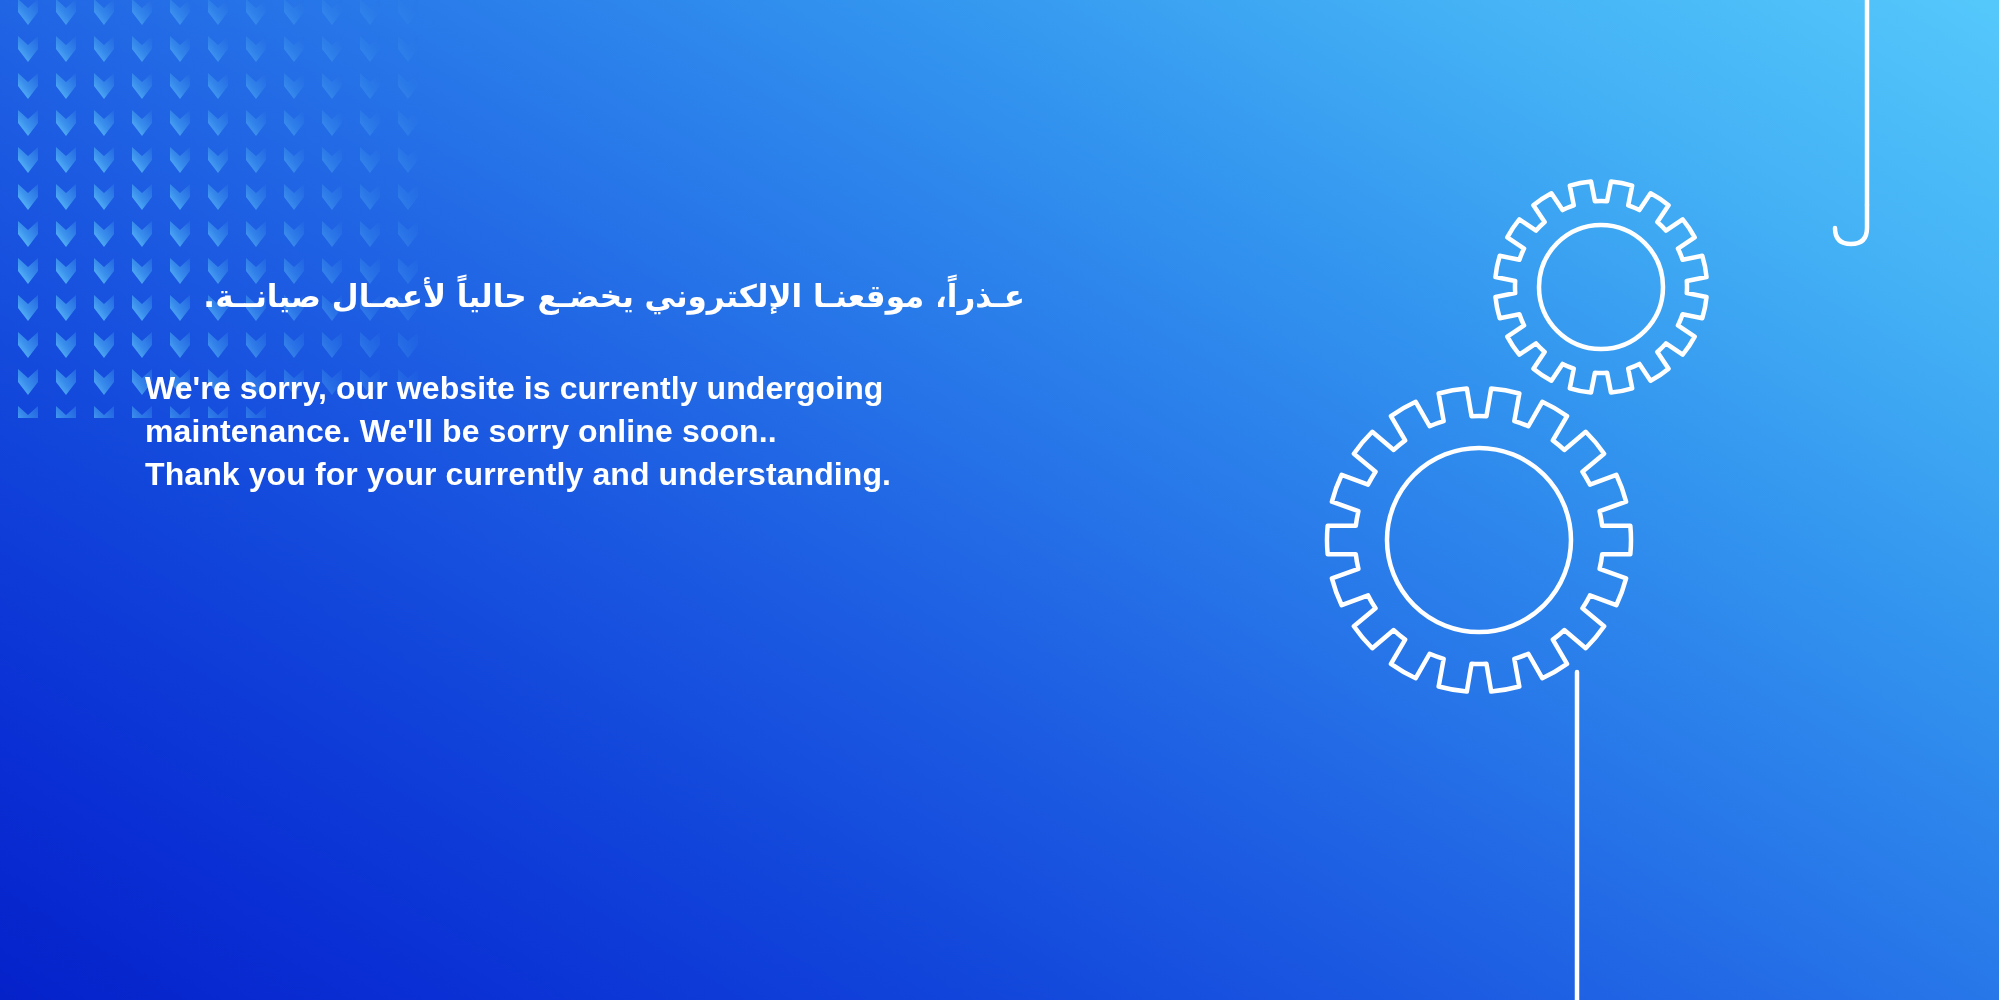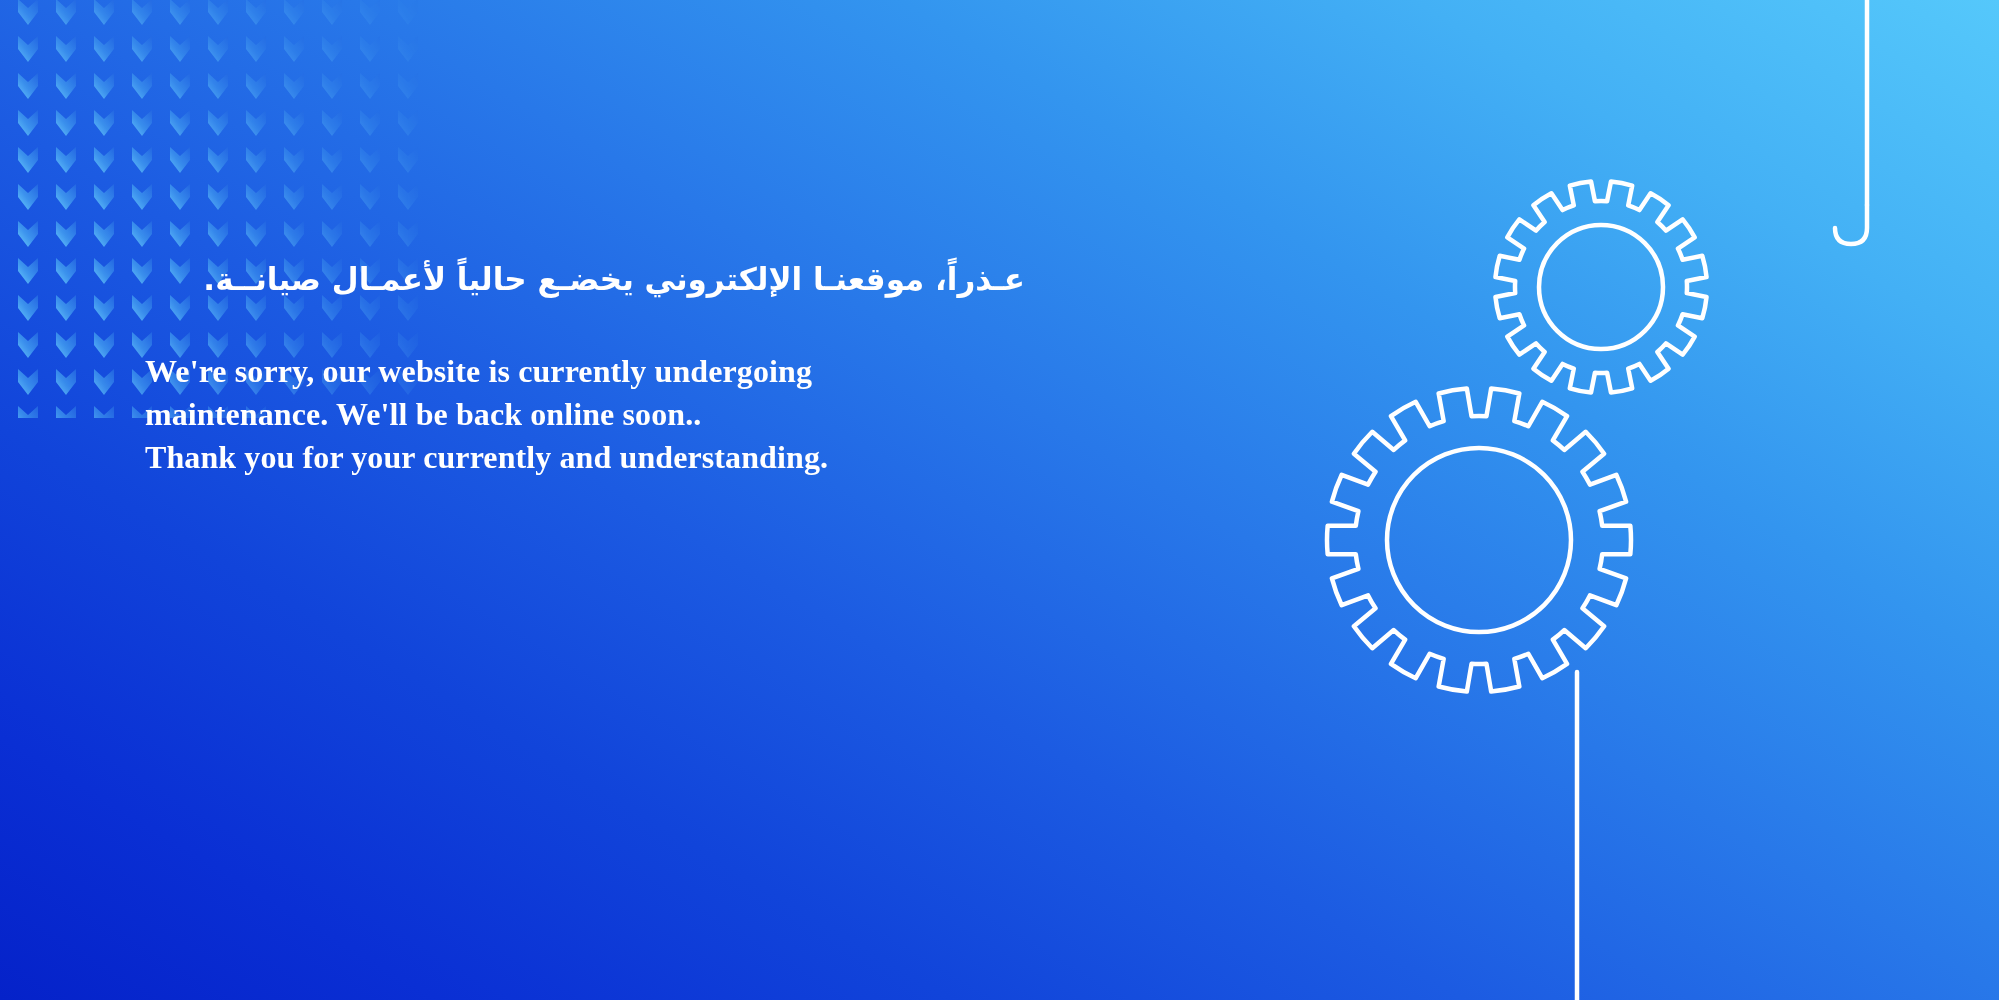--- a/index.html
+++ b/index.html
@@ -38,21 +38,21 @@
     top: -12px;
     width: 470px;
     height: 430px;
     pointer-events: none;
   }
 
   
   #message-block {
     position: absolute;
     left: 145px;
-    top: 255px;
+    top: 272px;
     width: 880px;
   }
 
   .ar-line {
     direction: rtl;
     unicode-bidi: bidi-override;
     text-align: right;
     color: #ffffff;
     font-size: 31px;
     font-weight: 600;
@@ -64,21 +64,21 @@
 
   #arabic-text { margin-bottom: 46px; }
 
   .en-line {
     color: #ffffff;
     font-size: 32px;
     font-weight: 700;
     line-height: 43px;
     letter-spacing: 0.1px;
     white-space: nowrap;
-    font-family: Liberation Serif, serif;
+    font-family: Liberation Sans, sans-serif;
   }
 
   #english-text { margin-top: 0; }
 </style>
 </head>
 <body>
 
 <div id="page">
 
   <div id="chevron-field">
@@ -290,19 +290,19 @@
     </svg>
 
   <div id="message-block">
 
     <div id="arabic-text">
       <div class="ar-line">عـذراً، موقعنـا الإلكتروني يخضـع حالياً لأعمـال صيانــة.</div>
     </div>
 
     <div id="english-text">
       <div class="en-line">We're sorry, our website is currently undergoing</div>
-      <div class="en-line">maintenance. We'll be back online soon..</div>
+      <div class="en-line">maintenance. We'll be sorry online soon..</div>
       <div class="en-line">Thank you for your currently and understanding.</div>
     </div>
 
   </div>
 
 </div>
 
 </body></html>

